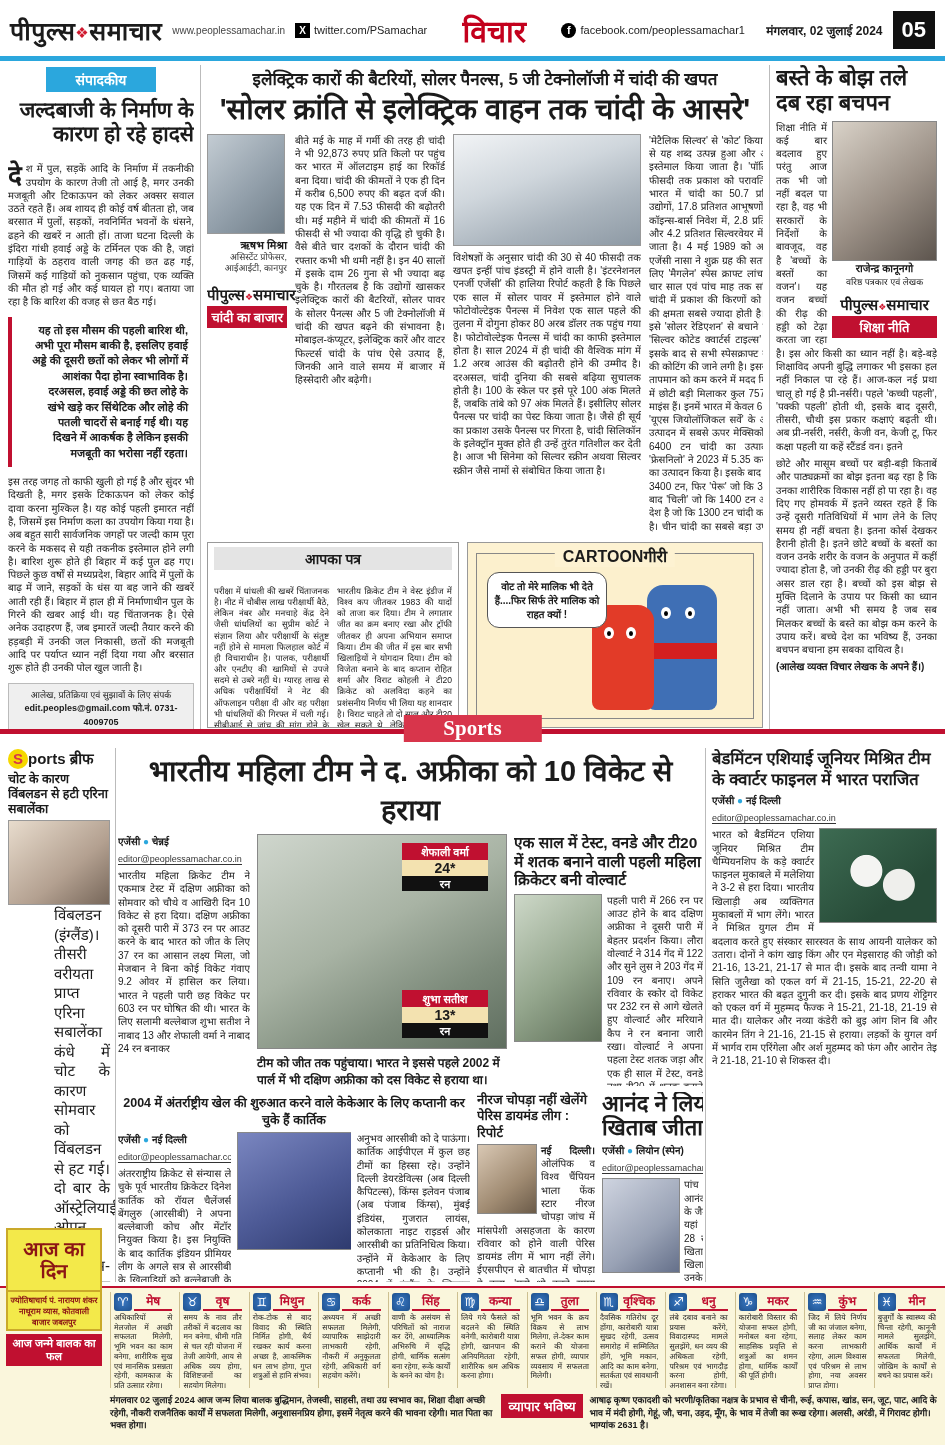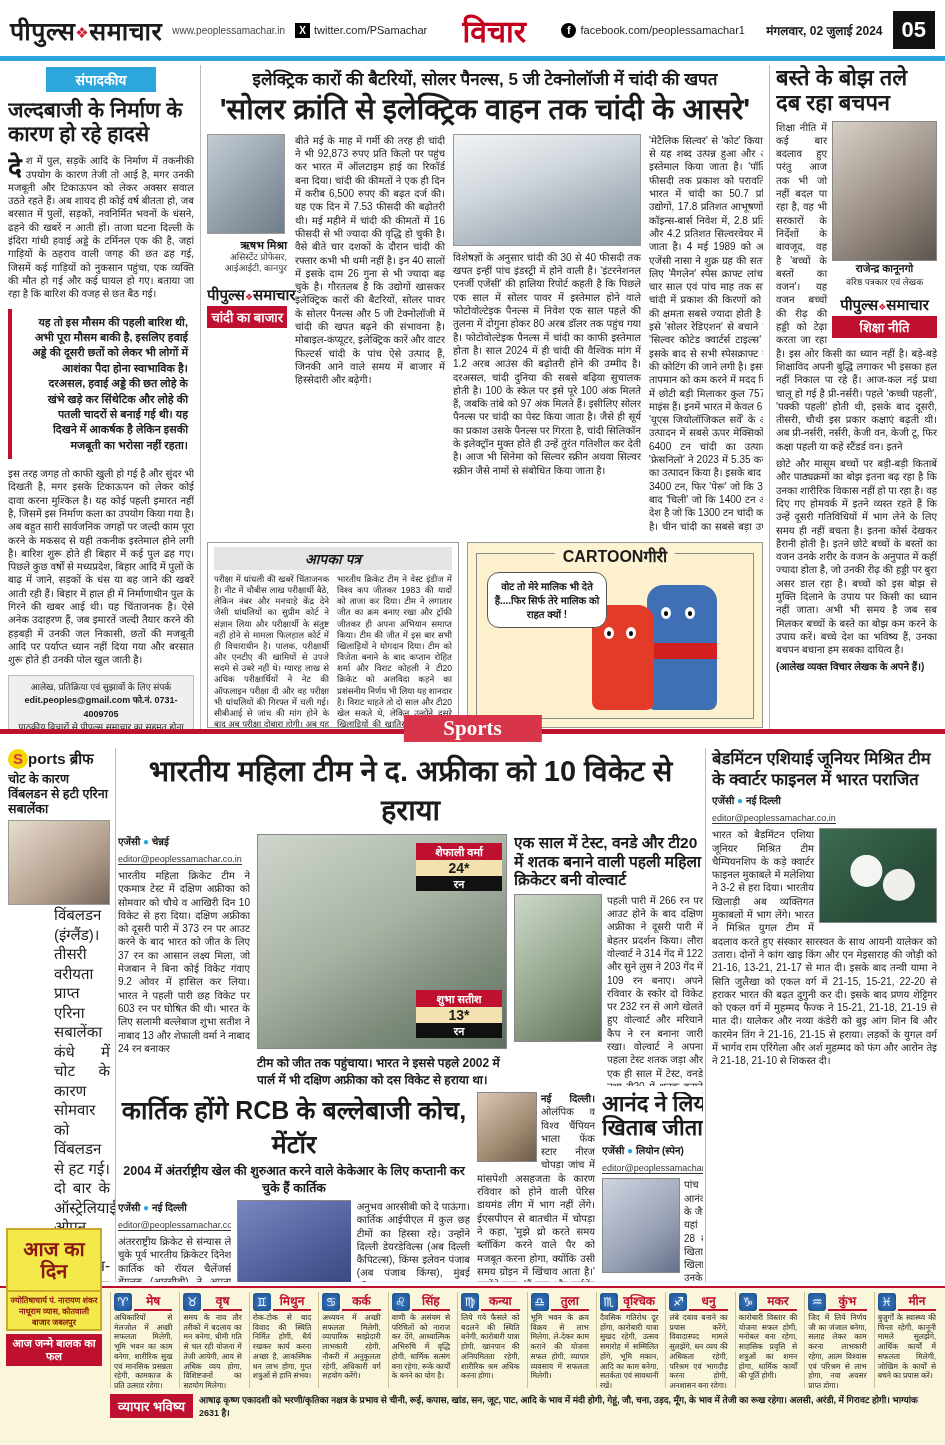--- a/index.html
+++ b/index.html
@@ -29,21 +29,21 @@
   .body { font-size:10px; line-height:1.33; text-align:justify; }
   .byline { font-size:10px; font-weight:bold; }
   .byline .dot { color:#2ba7dd; }
   .bymail { font-size:9px; color:#333; border-bottom:1px solid #333; display:inline-block; margin:2px 0 4px 0; }
   .ph { background:linear-gradient(135deg,#c3ccd3,#93a0ab 55%,#6f7d88); position:relative; }
   .closer { font-weight:bold; }
   
   .edit-col { width:186px; overflow:hidden; }
   .edit-badge { background:#2ba7dd; color:#fff; font-weight:bold; font-size:14px; text-align:center;
                 width:110px; margin:2px auto 6px auto; padding:3px 0; }
-  .edit-head { font-size:21px; line-height:1.15; font-weight:bold; text-align:left; margin-bottom:8px; }
+  .edit-head { font-size:21px; line-height:1.15; font-weight:bold; text-align:right; margin-bottom:16px; }
   .dropcap { float:left; font-size:26px; font-weight:bold; line-height:.9; padding:2px 4px 0 0; }
   .pullq { margin:8px 0 8px 0; padding:6px 6px 6px 20px; border-left:4px solid #c01030;
            font-size:11px; font-weight:bold; text-align:right; line-height:1.4; color:#222; }
   .edit-contact { background:#efefef; border:1px solid #bbb; font-size:9px; text-align:center;
                   padding:5px 4px; margin-top:8px; line-height:1.5; }
   .edit-contact b { display:block; }
   
   .center-col { width:556px; overflow:hidden; }
   .lead-kicker { font-size:17px; font-weight:bold; text-align:center; margin:2px 0 4px 0; }
   .lead-head { font-size:29px; font-weight:bold; text-align:center; line-height:1.1; margin-bottom:8px; }
@@ -57,21 +57,21 @@
   .brand-logo .dia { color:#d01a30; font-size:9px; }
   .brand-topic { background:#c01030; color:#fff; font-size:13px; font-weight:bold; padding:2px 4px; margin-top:2px; }
   .lead-colA { width:150px; flex:0 0 auto; overflow:hidden; }
   .lead-colB { width:188px; flex:0 0 auto; overflow:hidden; }
   .lead-colC { width:170px; flex:0 0 auto; overflow:hidden; }
   .silver-photo { width:188px; height:112px; margin-bottom:5px;
                   background:linear-gradient(160deg,#f2f4f6,#cfd6dc 40%,#aab4bd 70%,#8d99a4); border:1px solid #999; }
   
   .lc-row { display:flex; gap:8px; margin-top:8px; height:186px; }
   .letters { width:252px; border:1px solid #999; padding:4px 6px; overflow:hidden; }
-  .letters-head { background:#e4e4e4; font-size:14px; font-weight:bold; text-align:center; padding:2px 0; margin-bottom:4px;font-style:italic; }
+  .letters-head { background:#e4e4e4; font-size:14px; font-weight:bold; text-align:center; padding:2px 0; margin-bottom:16px; }
   .letters-cols { display:flex; gap:8px; }
   .letter { flex:1; font-size:8.6px; line-height:1.3; text-align:justify; }
   .cartoon { flex:1; border:1px solid #999; background:#fdf2d2; position:relative; overflow:hidden; }
   .cartoon-title { position:absolute; top:2px; left:50%; transform:translateX(-50%); background:#fdf2d2;
                    font-size:16px; font-weight:bold; padding:0 8px; z-index:3; }
   .cartoon-frame { position:absolute; inset:10px 8px 8px 8px; border:1px solid #888; background:#fcf0cd; }
   .bubble { position:absolute; top:18px; left:10px; width:120px; background:#fff; border:1px solid #555;
             border-radius:12px; font-size:10px; font-weight:bold; text-align:center; padding:6px 4px; z-index:2; }
   .cyl { position:absolute; bottom:8px; border-radius:16px 16px 8px 8px; }
   .cyl.red { left:115px; width:62px; height:105px; background:#e23b28; }
@@ -104,21 +104,21 @@
   .brief-head { font-size:12.5px; font-weight:bold; line-height:1.2; margin:3px 0; }
   .brief-photo { width:100%; height:85px; background:linear-gradient(140deg,#e8dccd,#b3a090 60%,#77675a); border:1px solid #999; }
   .brief-body { font-size:15px; line-height:1.3; text-align:justify;margin-left:46px; }
   .sports-main { flex:1; display:flex; flex-direction:column; overflow:hidden; }
   .sm-kicker { font-size:16px; font-weight:bold; text-align:center; }
   .sm-head { font-size:29px; font-weight:bold; text-align:center; margin:2px 0 6px 0; }
   .sm-row { display:flex; gap:7px; height:252px; overflow:hidden; }
   .sm-textcol { width:132px; flex:0 0 auto; overflow:hidden; }
   .cricket-photo { width:250px; height:215px; flex:0 0 auto; border:1px solid #888; position:relative;
                    background:linear-gradient(150deg,#cfd6cd,#a8b3a4 45%,#7c8a7a 75%,#5f6e5f); }
-  .statbox { position:absolute; right:4px; width:86px; text-align:center; font-weight:bold; }
+  .statbox { position:absolute; right:18px; width:86px; text-align:center; font-weight:bold; }
   .statbox .nm { background:#c01030; color:#fff; font-size:11px; padding:1px 0; }
   .statbox .rn { background:#f3e2b0; font-size:14px; padding:0; }
   .statbox .lb { background:#111; color:#fff; font-size:11px; padding:0; }
   .caption { font-size:12px; font-weight:bold; margin-top:5px; }
   .wolv-col { flex:1; overflow:hidden; }
   .wolv-head { font-size:15.5px; font-weight:bold; line-height:1.2; margin-bottom:4px; }
   .wolv-row { display:flex; gap:5px; }
   .wolv-photo { width:88px; height:148px; flex:0 0 auto; border:1px solid #888;
                 background:linear-gradient(140deg,#cdd8c8,#93a58c 55%,#5f7059); }
   .bad-col { width:232px; flex:0 0 auto; overflow:hidden; border-left:1px solid #bbb; padding-left:6px; }
@@ -329,36 +329,36 @@
           <h3 class="wolv-head">एक साल में टेस्ट, वनडे और टी20 में शतक बनाने वाली पहली महिला क्रिकेटर बनी वोल्वार्ट</h3>
           <div class="wolv-row">
             <div class="wolv-photo"></div>
             <p class="body">पहली पारी में 266 रन पर आउट होने के बाद दक्षिण अफ्रीका ने दूसरी पारी में बेहतर प्रदर्शन किया। लौरा वोल्वार्ट ने 314 गेंद में 122 और सुने लुस ने 203 गेंद में 109 रन बनाए। अपने रविवार के स्कोर दो विकेट पर 232 रन से आगे खेलते हुए वोल्वार्ट और मरियाने कैप ने रन बनाना जारी रखा। वोल्वार्ट ने अपना पहला टेस्ट शतक जड़ा और एक ही साल में टेस्ट, वनडे तथा टी20 में शतक बनाने वाली पहली महिला क्रिकेटर बन गई।</p>
           </div>
         </div>
       </div>
 
       <div class="lower-row">
         <div class="rcb-col">
-          <h2 class="rcb-head">कार्तिक होंगे RCB के बल्लेबाजी कोच, मेंटॉर</h2>
           <div class="rcb-kicker">2004 में अंतर्राष्ट्रीय खेल की शुरुआत करने वाले केकेआर के लिए कप्तानी कर चुके हैं कार्तिक</div>
           <div class="rcb-body">
             <div class="rcb-c">
               <div class="byline"><span>एजेंसी</span> <span class="dot">●</span> <span>नई दिल्ली</span></div>
               <span class="bymail">editor@peoplessamachar.co.in</span>
               <p class="body">अंतरराष्ट्रीय क्रिकेट से संन्यास ले चुके पूर्व भारतीय क्रिकेटर दिनेश कार्तिक को रॉयल चैलेंजर्स बेंगलुरु (आरसीबी) ने अपना बल्लेबाजी कोच और मेंटॉर नियुक्त किया है। इस नियुक्ति के बाद कार्तिक इंडियन प्रीमियर लीग के अगले सत्र से आरसीबी के खिलाड़ियों को बल्लेबाजी के गुर सिखाते नजर आएंगे। कार्तिक ने आरसीबी के बल्लेबाजी कोच और मेंटॉर</p>
             </div>
             <div class="rcb-c">
               <div class="karthik-photo"></div>
 
             </div>
             <div class="rcb-c body">अनुभव आरसीबी को दे पाऊंगा। कार्तिक आईपीएल में कुल छह टीमों का हिस्सा रहे। उन्होंने दिल्ली डेयरडेविल्स (अब दिल्ली कैपिटल्स), किंग्स इलेवन पंजाब (अब पंजाब किंग्स), मुंबई इंडियंस, गुजरात लायंस, कोलकाता नाइट राइडर्स और आरसीबी का प्रतिनिधित्व किया। उन्होंने में केकेआर के लिए कप्तानी भी की है। उन्होंने 2004 में इंग्लैंड के खिलाफ अंतरराष्ट्रीय क्रिकेट में पदार्पण किया था और उन्होंने क्रिकेट के तीनों प्रारूप में अपना योगदान दिया।</div>
           </div>
         </div>
         <div class="neeraj-col">
+          <h3 class="nj-head">नीरज चोपड़ा नहीं खेलेंगे पेरिस डायमंड लीग : रिपोर्ट</h3>
           <div class="neeraj-photo"></div>
           <p class="body"><b>नई दिल्ली।</b> <span>ओलंपिक व विश्व चैंपियन भाला फेंक स्टार नीरज चोपड़ा जांच में मांसपेशी असहजता के कारण रविवार को होने वाली पेरिस डायमंड लीग में भाग नहीं लेंगे। ईएसपीएन से बातचीत में चोपड़ा ने कहा, 'मुझे थ्रो करते समय ब्लॉकिंग करने वाले पैर को मजबूत करना होगा, क्योंकि उसी समय ग्रोइन में खिंचाव आता है।' उन्होंने कहा, 'मैं कुछ और टूर्नामेंट खेल सकता था और खेलना भी चाहता था, लेकिन मुझे लगा कि स्वास्थ्य सर्वोपरि है।'</span></p>
         </div>
         <div class="anand-col">
           <h2 class="an-head">आनंद ने लियोन मास्टर्स का खिताब जीता</h2>
           <div class="byline"><span>एजेंसी</span> <span class="dot">●</span> <span>लियोन (स्पेन)</span></div>
           <span class="bymail">editor@peoplessamachar.co.in</span>
           <div>
             <div class="anand-photo"></div>
             <p class="body">पांच बार के विश्व चैंपियन विश्वनाथन आनंद लियोन मास्टर्स के फाइनल में स्पेन के जैमे सैंटोस लटासा को 3-1 से हराकर यहां 10वीं बार चैंपियन बनें। आनंद ने 28 साल पहले 1996 में यहां पहला खिताब जीता था। इस प्रारूप में चार खिलाड़ी शामिल थे, जिसमें आनंद और उनके हमवतन अर्जुन एरिगैसी के अलावा बुल्गारिया के वेसेलिन टोपालोव और लटासा शामिल थे। इसमें 20-20 मिनट के चार गेम खेले जाते हैं, जिसमें हर चाल के बाद खिलाड़ियों को अगली चाल चलने के लिए 10 सेकंड अधिक मिलते हैं। विश्व रैंकिंग में चौथे स्थान पर काबिज अर्जुन को दूसरे सेमीफाइनल में लटासा ने 2.5-1.5 के स्कोर से हराकर उलटफेर किया था। इससे पहले शुरूआती सेमीफाइनल में टोपालोव के खिलाफ आनंद ने तीसरे गेम में जीत दर्ज की जबकि तीन और गेम बराबरी पर छूटे। भारतीय दिग्गज ने 2.5-1.5 से जीत के साथ फाइनल में जगह पक्की की थी।</p>
@@ -469,18 +469,19 @@
         </div>
       <div class="sign">
           <div class="sign-head">
             <span class="zicon">♓</span>
             <span class="sign-name">मीन</span>
           </div>
           <div class="sign-text">बुजुर्गों के स्वास्थ्य की चिन्ता रहेगी, कानूनी मामले सुलझेंगे, आर्थिक कार्यों में सफलता मिलेगी, जोखिम के कार्यों से बचने का प्रयास करें।</div>
         </div>
     </div>
     <div class="astro-bottom">
+      <div class="birth-text">मंगलवार 02 जुलाई 2024 आज जन्म लिया बालक बुद्धिमान, तेजस्वी, साहसी, तथा उग्र स्वभाव का, शिक्षा दीक्षा अच्छी रहेगी, नौकरी राजनैतिक कार्यों में सफलता मिलेगी, अनुशासनप्रिय होगा, इसमें नेतृत्व करने की भावना रहेगी। मात पिता का भक्त होगा।</div>
       <div class="trade-label">व्यापार भविष्य</div>
       <div class="trade-text">आषाढ़ कृष्ण एकादशी को भरणी/कृतिका नक्षत्र के प्रभाव से चीनी, रूई, कपास, खांड, सन, जूट, पाट, आदि के भाव में मंदी होगी, गेहूं, जौ, चना, उड़द, मूँग, के भाव में तेजी का रूख रहेगा। अलसी, अरंडी, में गिरावट होगी। भाग्यांक 2631 है।</div>
     </div>
   </section>
 
 </div>
 
 </body></html>

